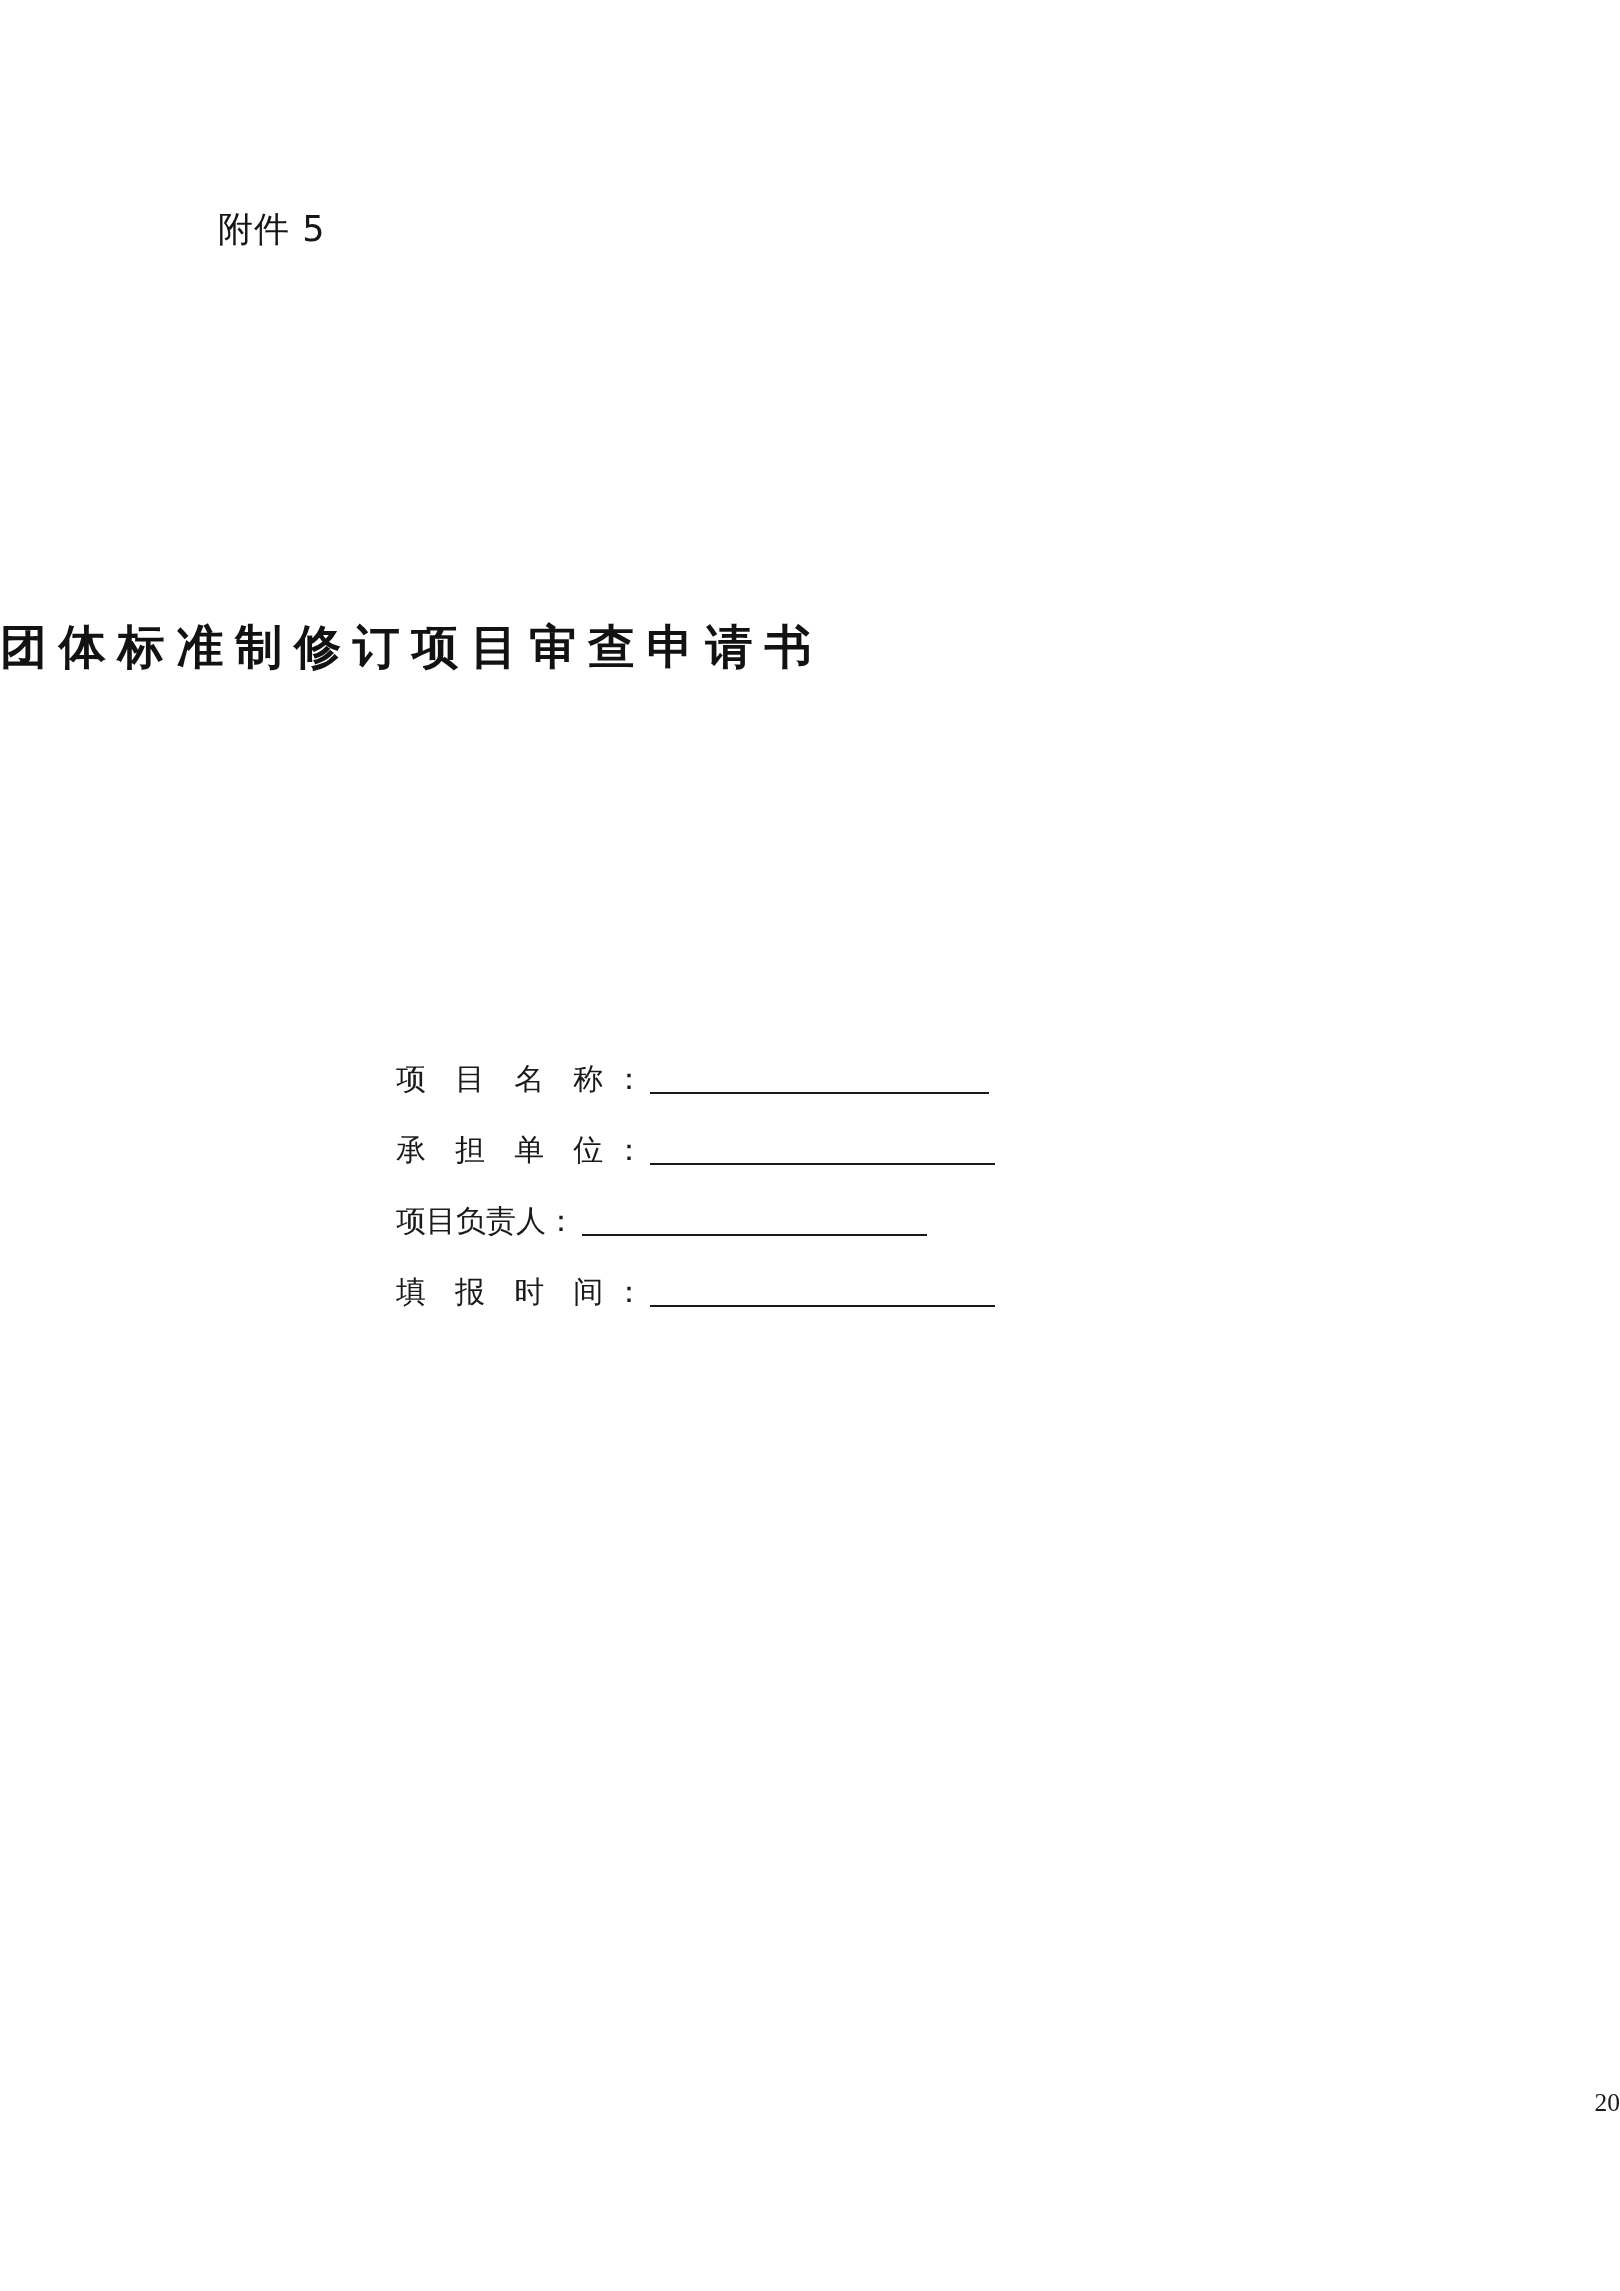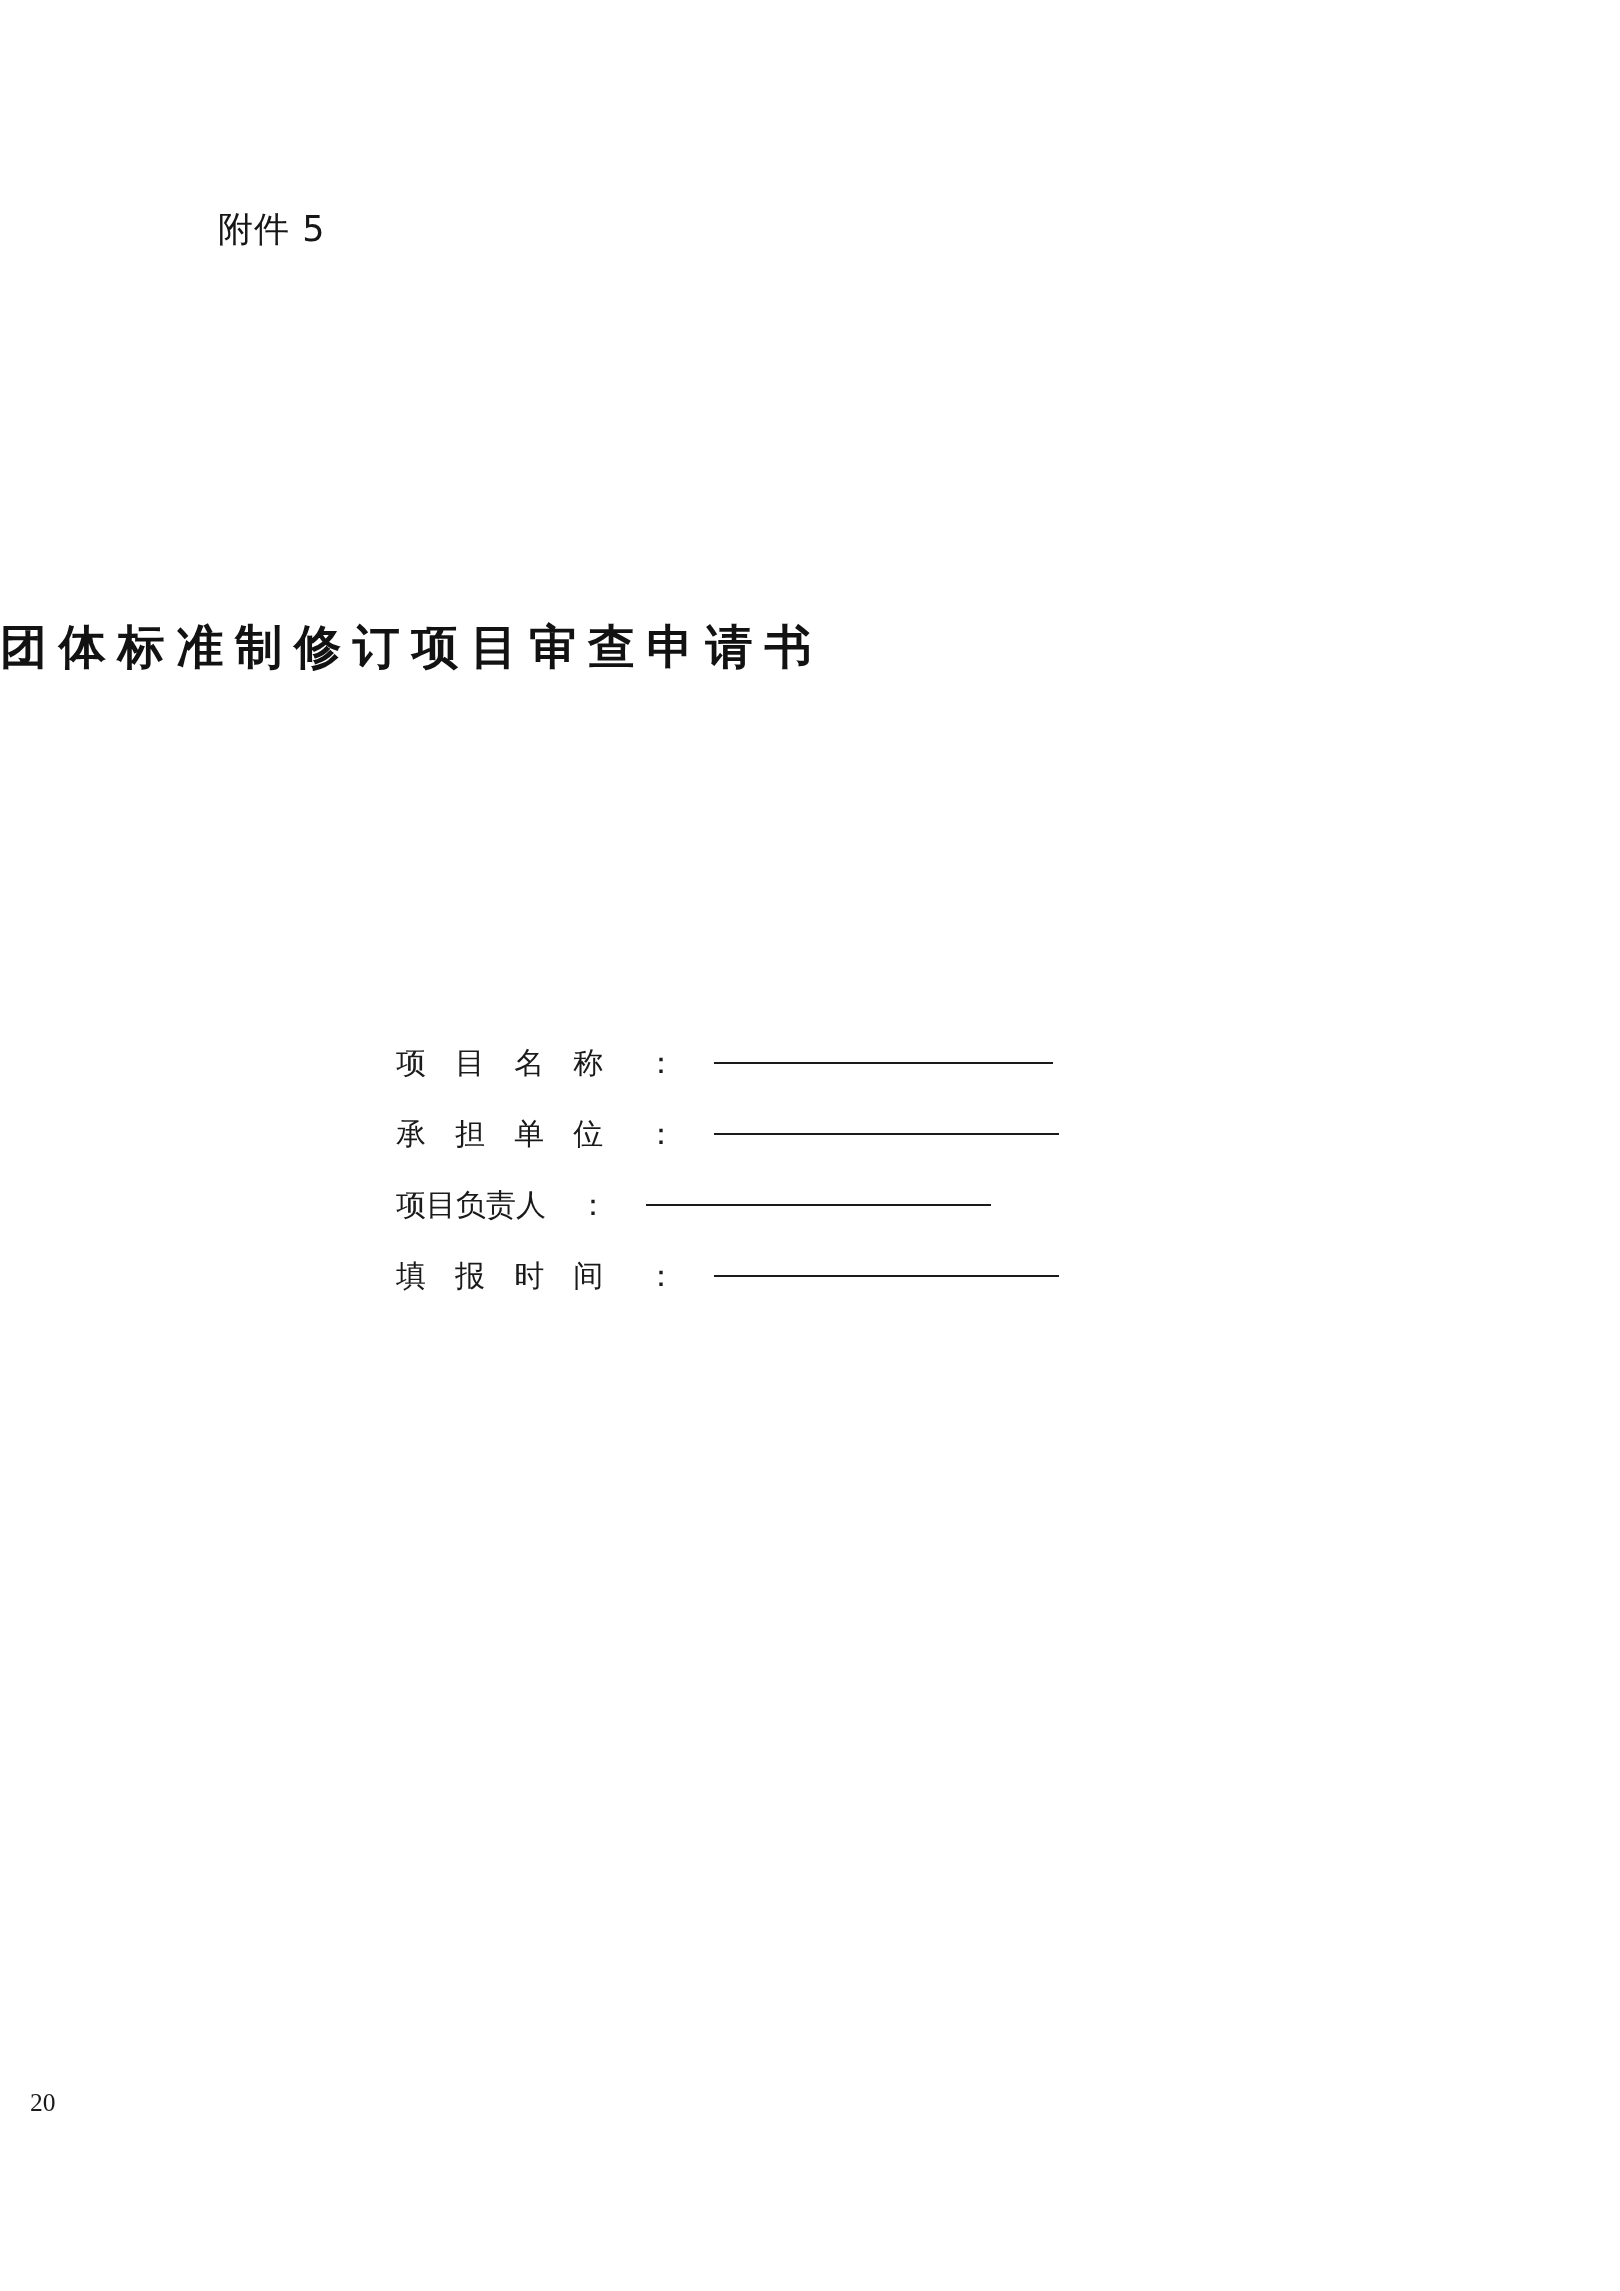--- a/index.html
+++ b/index.html
@@ -52,23 +52,22 @@
 
   
   .fields {
     position: absolute;
     left: 396px;
     top: 1031px;
     width: 784px;
   }
   .field-row {
     display: flex;
-    align-items: center;
+    align-items: flex-end;
     height: 71px;
-    gap: 32px;
   }
   .field-label {
     font-family: "Liberation Serif", "DejaVu Serif", serif;
     font-size: 30px;
     color: #1a1a1a;
     white-space: nowrap;
     line-height: 1;
     padding-bottom: 7.8px;
   }
   .field-label.spaced {
@@ -95,21 +94,21 @@
   .row-2 .field-line { max-width: 345px; }
   .row-3 .field-line { max-width: 345px; }
   .row-4 .field-line { max-width: 345px; }
 
   
   .page-number {
     position: absolute;
     left: 0;
     right: 0;
     top: 2088px;
-    text-align: left;
+    text-align: right;
     font-family: "Liberation Serif", "DejaVu Serif", serif;
     font-size: 25.5px;
     color: #1a1a1a;
     padding-left: 30px;
   }
 </style>
 </head>
 <body>
 
 <div class="page">

